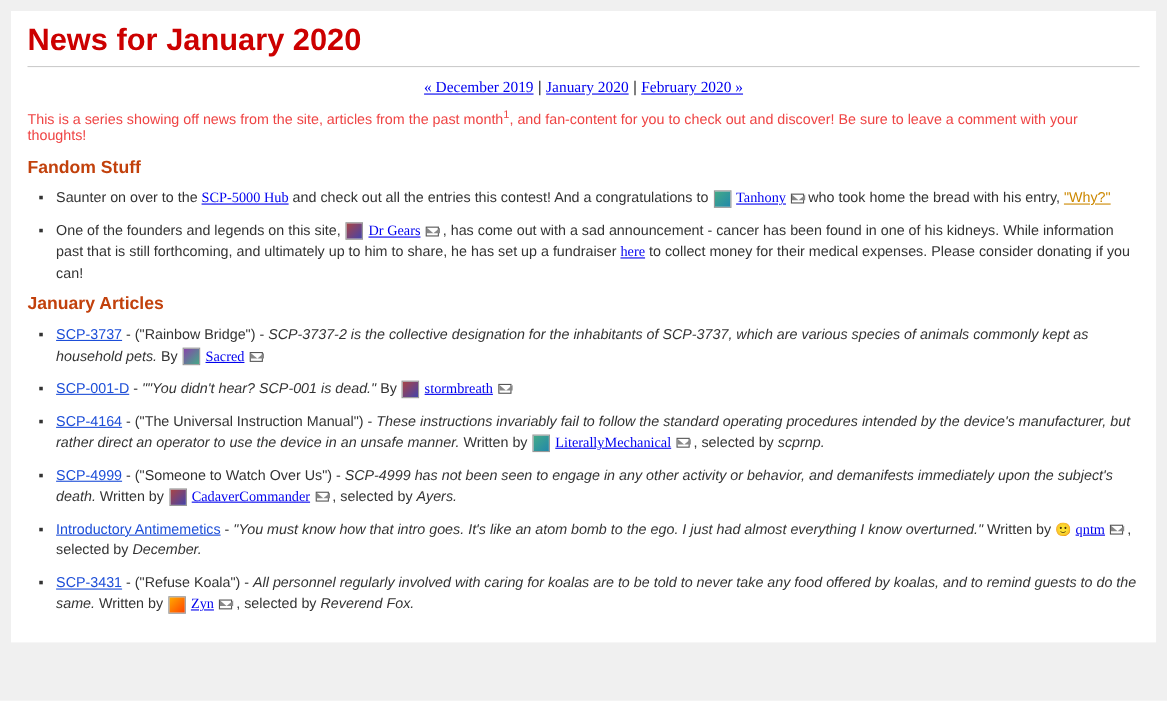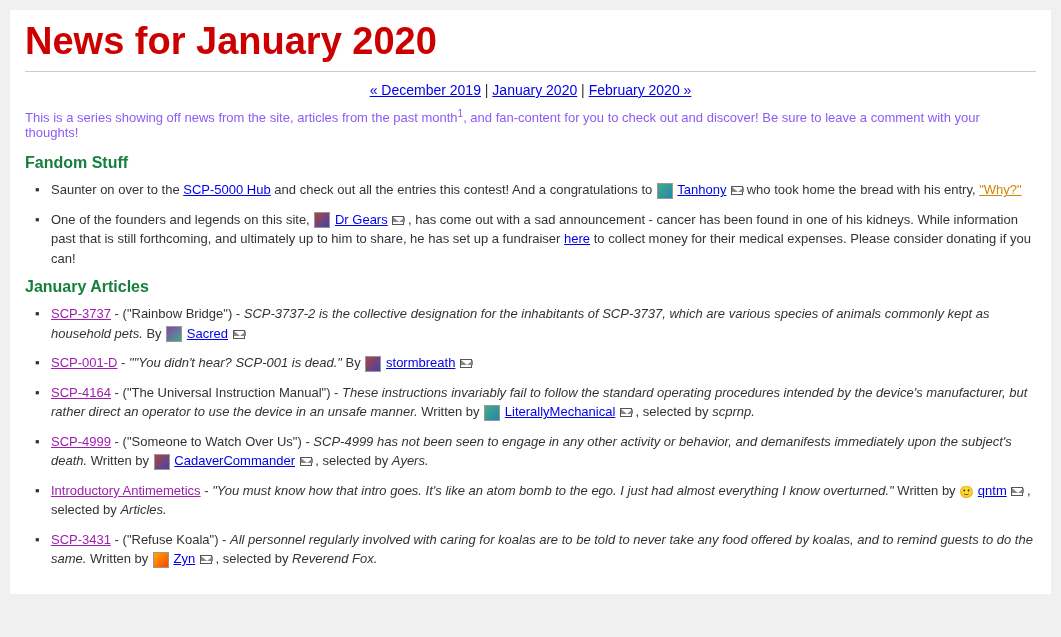--- a/index.html
+++ b/index.html
@@ -11,21 +11,21 @@
       padding: 10px;
     }
     .page-container {
       background: #fff;
       max-width: 1041px;
       margin: 0 auto;
       padding: 10px 15px 15px 15px;
     }
     h1.page-title {
       color: #c00;
-      font-size: 38px;
+      font-size: 28px;
       font-weight: bold;
       margin-bottom: 8px;
     }
     hr {
       border: none;
       border-top: 1px solid #ccc;
       margin-bottom: 10px;
     }
     .nav-bar {
       text-align: center;
@@ -35,29 +35,29 @@
     .nav-bar a {
       color: #00e;
       text-decoration: underline;
     }
     .nav-bar span {
       color: #333;
     }
     .intro-text {
       font-size: 13px;
       margin-bottom: 14px;
-      color: #8b5cf6;
+      color: #ef4444;
     }
     .intro-text sup {
       font-size: 10px;
     }
     h2.section-title {
       font-size: 16px;
       font-weight: bold;
-      color: #15803d;
+      color: #c2410c;
       margin-bottom: 8px;
       margin-top: 10px;
     }
     ul.item-list {
       list-style: none;
       padding-left: 10px;
       margin-bottom: 10px;
     }
     ul.item-list li {
       position: relative;
@@ -69,23 +69,24 @@
     ul.item-list li::before {
       content: "▪";
       position: absolute;
       left: 0;
       top: 0;
       color: #333;
     }
     a.link-blue {
       color: #00e;
       text-decoration: underline;
+      font-family: Liberation Serif, serif;
     }
     a.link-red {
-      color: #a21caf;
+      color: #1d4ed8;
       text-decoration: underline;
     }
     a.link-orange {
       color: #c80;
       text-decoration: underline;
     }
     em { font-style: italic; }
     .mail-icon {
       display: inline-block;
       width: 12px;
@@ -245,21 +246,21 @@
     </li>
     <li>
       <a class="link-red" href="#antimemetics">Introductory Antimemetics</a>
       <span> - </span>
       <em>"You must know how that intro goes. It's like an atom bomb to the ego. I just had almost everything I know overturned."</em>
       <span> Written by </span>
       <span class="small-emoji">🙂</span>
       <a class="link-blue" href="#qntm"> qntm</a>
       <span class="mail-icon"></span>
       <span> , selected by </span>
-      <em>Articles.</em>
+      <em>December.</em>
     </li>
     <li>
       <a class="link-red" href="#scp3431">SCP-3431</a>
       <span> - ("Refuse Koala") - </span>
       <em>All personnel regularly involved with caring for koalas are to be told to never take any food offered by koalas, and to remind guests to do the same.</em>
       <span> Written by </span>
       <span class="avatar-face"></span>
       <a class="link-blue" href="#zyn"> Zyn</a>
       <span class="mail-icon"></span>
       <span> , selected by </span>

